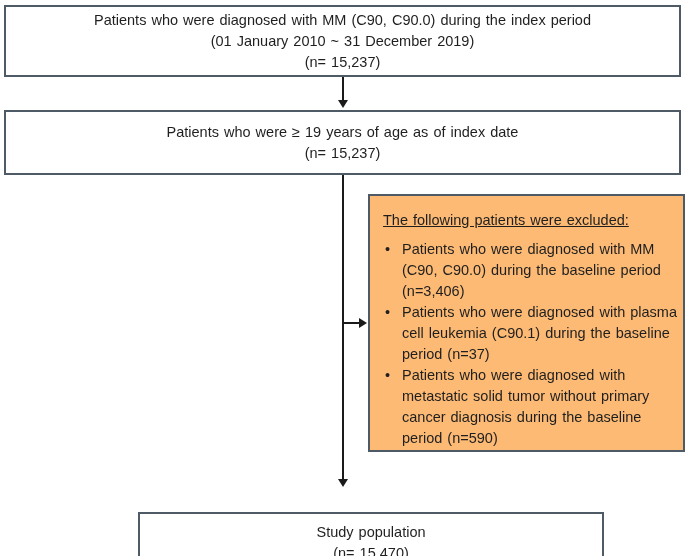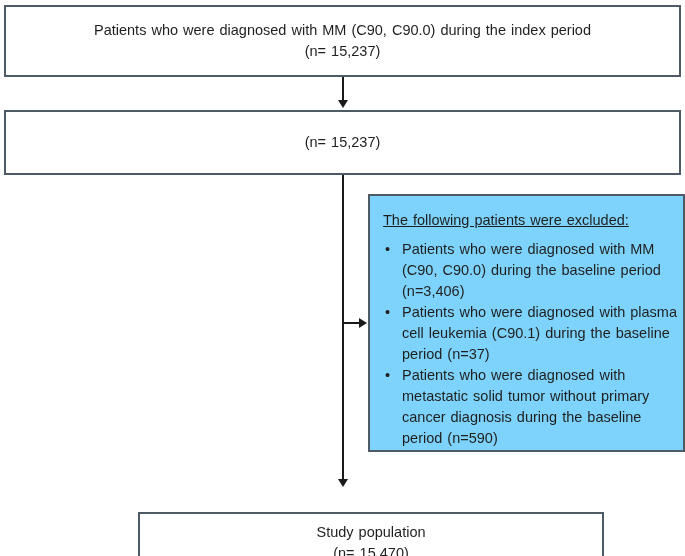--- a/index.html
+++ b/index.html
@@ -27,21 +27,21 @@
     word-spacing: 1px;
   }
   #box-index-period   { left: 4px;   top: 5px;   width: 677px; height: 72px; }
   #box-age-filter     { left: 4px;   top: 110px; width: 677px; height: 65px; }
   #box-study-pop      { left: 138px; top: 512px; width: 466px; height: 62px; }
 
   #box-exclusion {
     position: absolute;
     box-sizing: border-box;
     border: 2px solid #4e5a66;
-    background: #7dd3fc;
+    background: #fdba74;
     left: 368px; top: 194px; width: 317px; height: 258px;
     font-size: 14.5px;
     line-height: 21px;
     text-align: left;
     padding: 14px 6px 0 13px;
     word-spacing: 1px;
   }
   #box-exclusion .excl-title {
     text-decoration: underline;
     margin: 0 0 8px 0;
@@ -91,27 +91,29 @@
   #branch-line      { left: 343px; top: 322px; width: 17px; }
   #branch-head      { left: 359px; top: 318px; }
 </style>
 </head>
 <body>
 
 <div id="canvas">
 
   <div class="flowbox" id="box-index-period">
     <div>Patients who were diagnosed with MM (C90, C90.0) during the index period</div>
+    <div>(01 January 2010 ~ 31 December 2019)</div>
     <div>(n= 15,237)</div>
   </div>
 
   <div class="vline" id="arrow1-line"></div>
   <div class="arrowhead-down" id="arrow1-head"></div>
 
   <div class="flowbox" id="box-age-filter">
+    <div>Patients who were ≥ 19 years of age as of index date</div>
     <div>(n= 15,237)</div>
   </div>
 
   <div class="vline" id="trunk-line"></div>
   <div class="arrowhead-down" id="trunk-head"></div>
 
   <div class="hline" id="branch-line"></div>
   <div class="arrowhead-right" id="branch-head"></div>
 
   <div id="box-exclusion">

